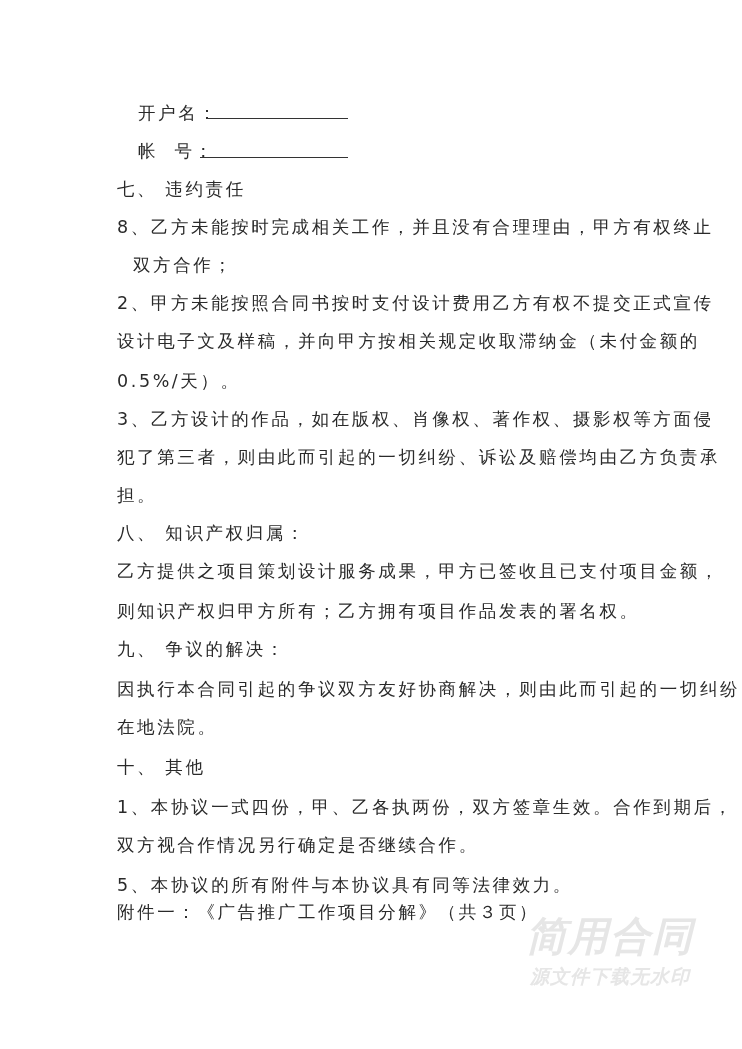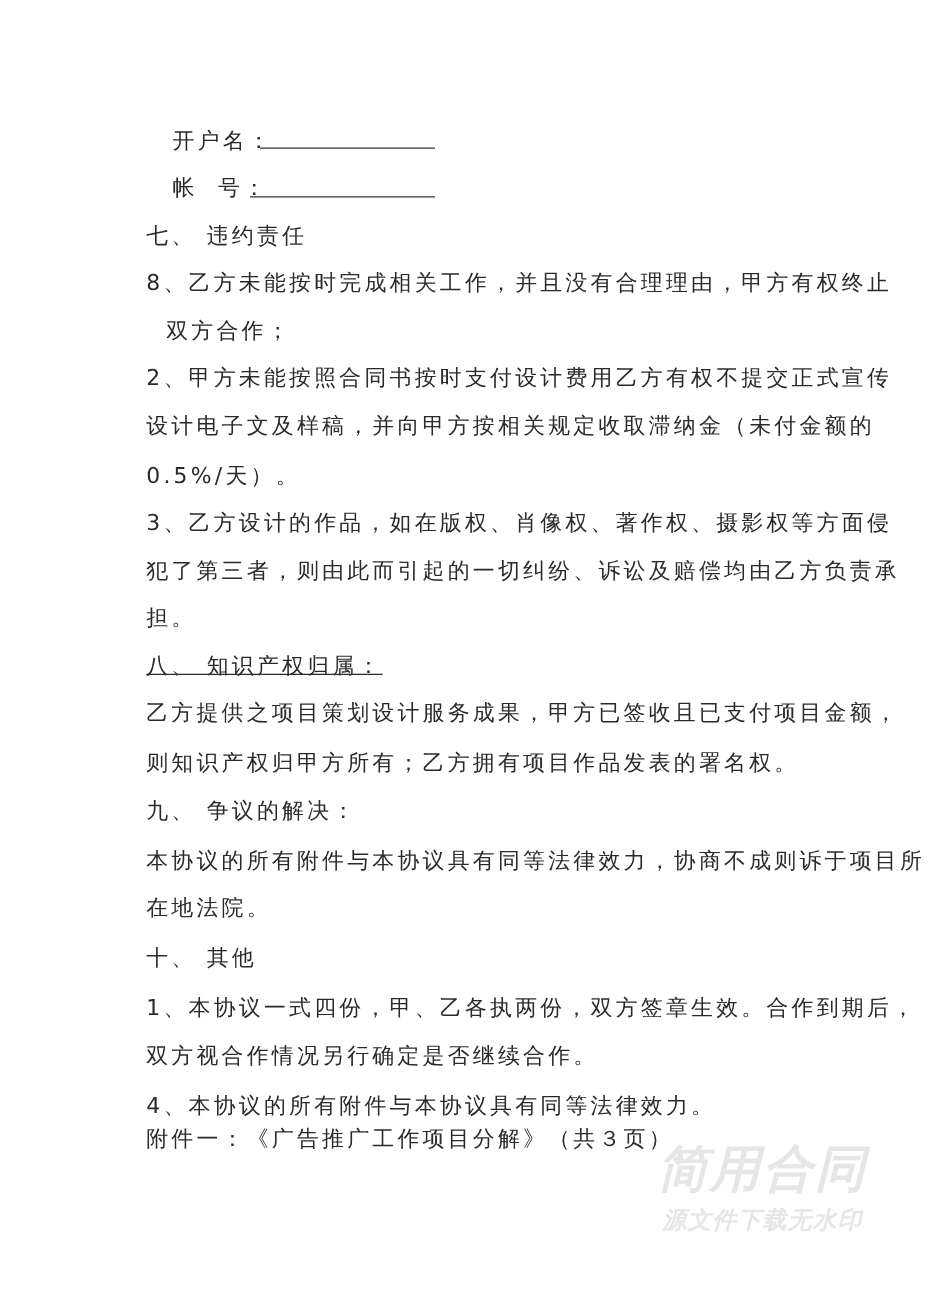--- a/index.html
+++ b/index.html
@@ -45,32 +45,32 @@
   <div class="line" style="top:177px;">七、 违约责任</div>
   <div class="line" style="top:215px;">8、乙方未能按时完成相关工作，并且没有合理理由，甲方有权终止</div>
   <div class="line" style="top:253px;margin-left:16px;">双方合作；</div>
   <div class="line" style="top:291px;">2、甲方未能按照合同书按时支付设计费用乙方有权不提交正式宣传</div>
   <div class="line" style="top:329px;">设计电子文及样稿，并向甲方按相关规定收取滞纳金（未付金额的</div>
   <div class="line" style="top:369px;">0.5%/天）。</div>
   <div class="line" style="top:407px;">3、乙方设计的作品，如在版权、肖像权、著作权、摄影权等方面侵</div>
   <div class="line" style="top:445px;">犯了第三者，则由此而引起的一切纠纷、诉讼及赔偿均由乙方负责承</div>
   <div class="line" style="top:483px;">担。</div>
 
-  <div class="line" style="top:521px;text-decoration:underline;">八、 知识产权归属：</div>
+  <div class="line" style="top:521px;">八、 知识产权归属：</div>
   <div class="line" style="top:559px;">乙方提供之项目策划设计服务成果，甲方已签收且已支付项目金额，</div>
   <div class="line" style="top:599px;">则知识产权归甲方所有；乙方拥有项目作品发表的署名权。</div>
 
   <div class="line" style="top:637px;">九、 争议的解决：</div>
-  <div class="line" style="top:677px;">本协议的所有附件与本协议具有同等法律效力，协商不成则诉于项目所</div>
+  <div class="line" style="top:677px;">因执行本合同引起的争议双方友好协商解决，则由此而引起的一切纠纷</div>
   <div class="line" style="top:715px;">在地法院。</div>
 
   <div class="line" style="top:755px;">十、 其他</div>
   <div class="line" style="top:795px;">1、本协议一式四份，甲、乙各执两份，双方签章生效。合作到期后，</div>
   <div class="line" style="top:833px;">双方视合作情况另行确定是否继续合作。</div>
-  <div class="line" style="top:873px;">4、本协议的所有附件与本协议具有同等法律效力。</div>
+  <div class="line" style="top:873px;">5、本协议的所有附件与本协议具有同等法律效力。</div>
   <div class="line" style="top:900px;">附件一：《广告推广工作项目分解》（共３页）</div>
 
   <div class="watermark">
     <div class="wm-main">简用合同</div>
     <div class="wm-sub">源文件下载无水印</div>
   </div>
 
 </div>
 
 </body></html>

